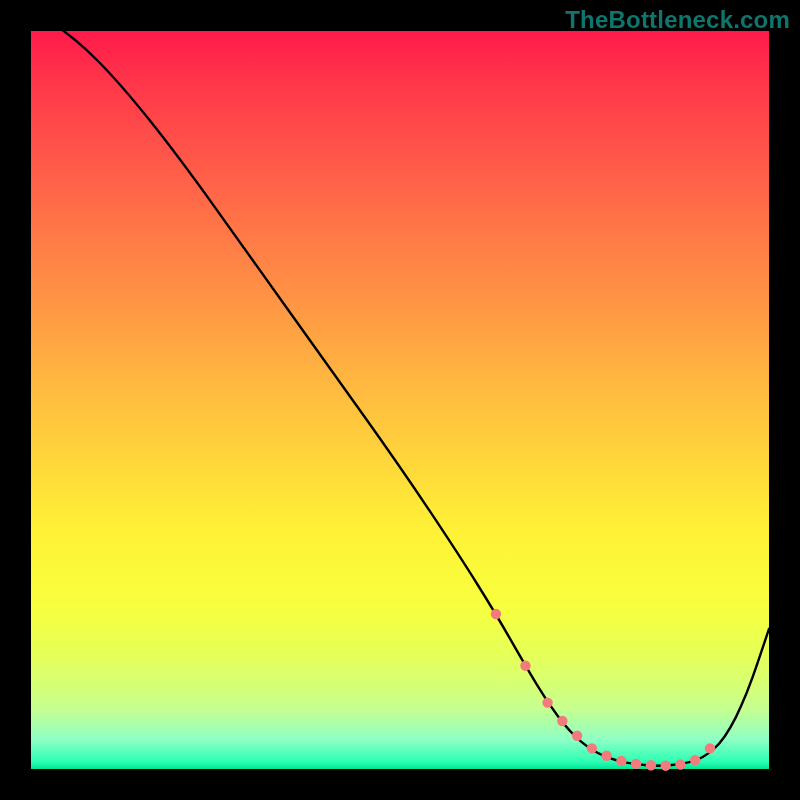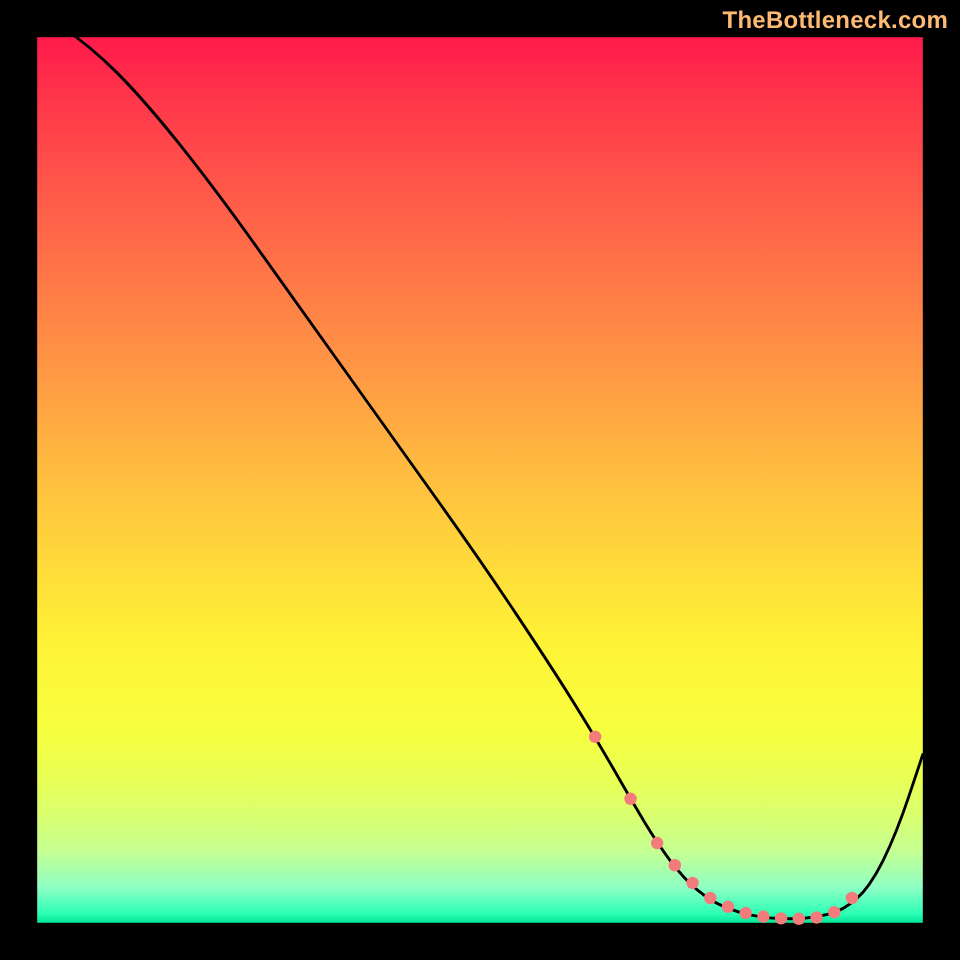--- a/index.html
+++ b/index.html
@@ -38,22 +38,22 @@
       #c4ff92 92%,
       #8fffc5 96%,
       #2bffb5 99%,
       #00e596 100%
     );
   }
   .watermark {
     position: absolute;
     top: 6px;
     right: 10px;
-    color: #fdba74;
-    font-size: 20px;
+    color: #0f766e;
+    font-size: 24px;
     font-weight: 600;
     letter-spacing: 0.2px;
     user-select: none;
   }
   svg.curve {
     position: absolute;
     left: 0;
     top: 0;
     width: 738px;
     height: 738px;

